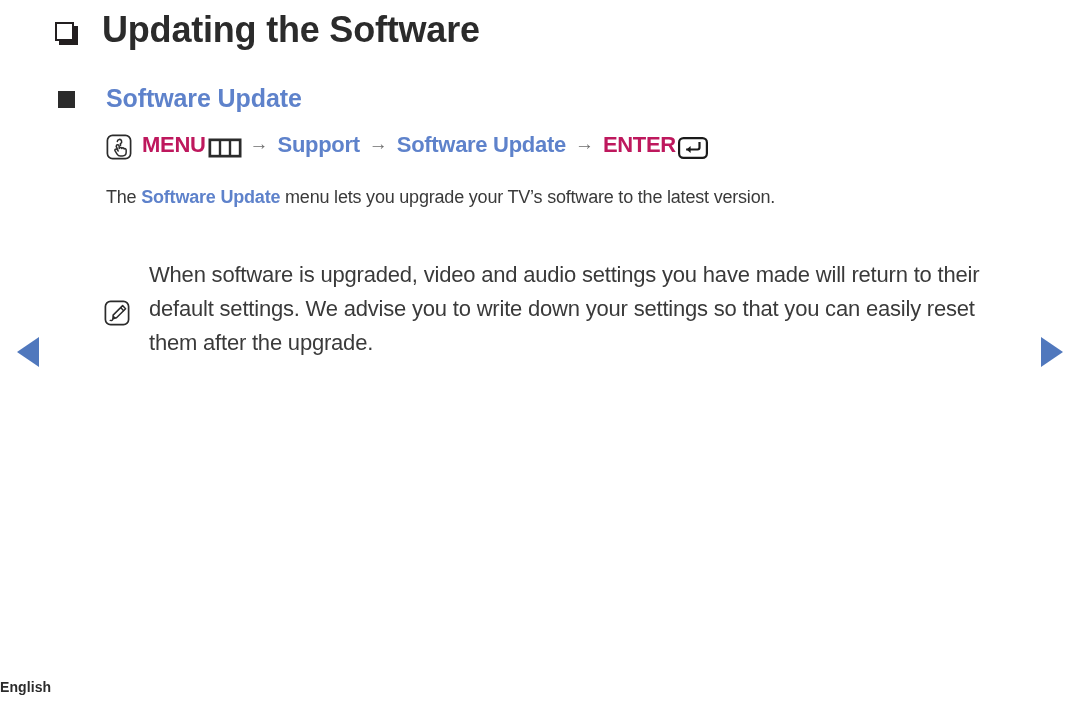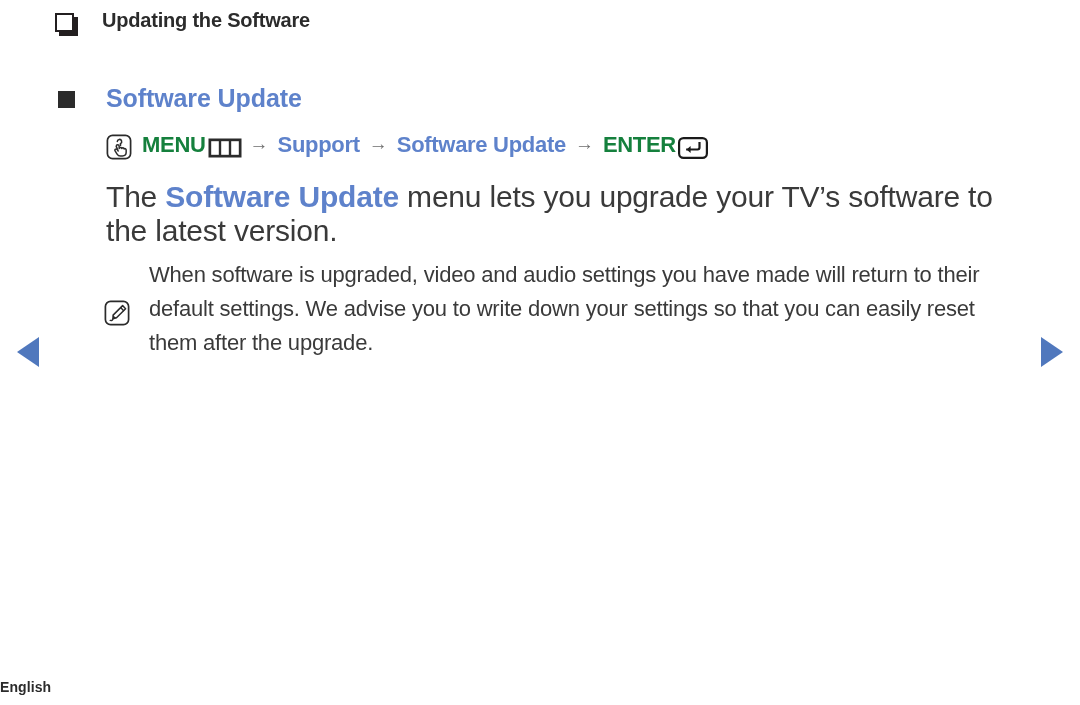--- a/index.html
+++ b/index.html
@@ -36,21 +36,21 @@
     box-sizing: border-box;
     border: 2px solid #231f20;
     background: #ffffff;
     box-shadow: 4px 4px 0 0 #231f20;
     margin-right: 28px;
     flex: none;
     position: relative;
     top: 2px;
   }
   .chapter-title-text {
-    font-size: 20px;
+    font-size: 36px;
     font-weight: bold;
     color: #2b2b2b;
     letter-spacing: -0.2px;
     line-height: 1.2;
     white-space: nowrap;
   }
 
   
   .section-heading {
     position: absolute;
@@ -81,21 +81,21 @@
     position: absolute;
     left: 106px;
     top: 132px;
     display: flex;
     align-items: center;
     font-size: 22px;
     white-space: nowrap;
   }
   .menu-path .seq {
     font-weight: bold;
-    color: #15803d;
+    color: #be185d;
     letter-spacing: -0.3px;
   }
   .menu-path .seq-blue {
     font-weight: bold;
     color: #5e82cb;
     letter-spacing: -0.3px;
     text-align: center;
   }
   .arrow-sep {
     color: #6d6d6d;
@@ -133,21 +133,21 @@
     position: relative;
     top: 3px;
   }
 
   
   .body-para {
     position: absolute;
     left: 106px;
     top: 180px;
     width: 890px;
-    font-size: 30px;
+    font-size: 18px;
     line-height: 34px;
     color: #3a3a3a;
     letter-spacing: -0.2px;
   }
   .body-para .hl {
     color: #5e82cb;
     font-weight: bold;
   }
 
   

